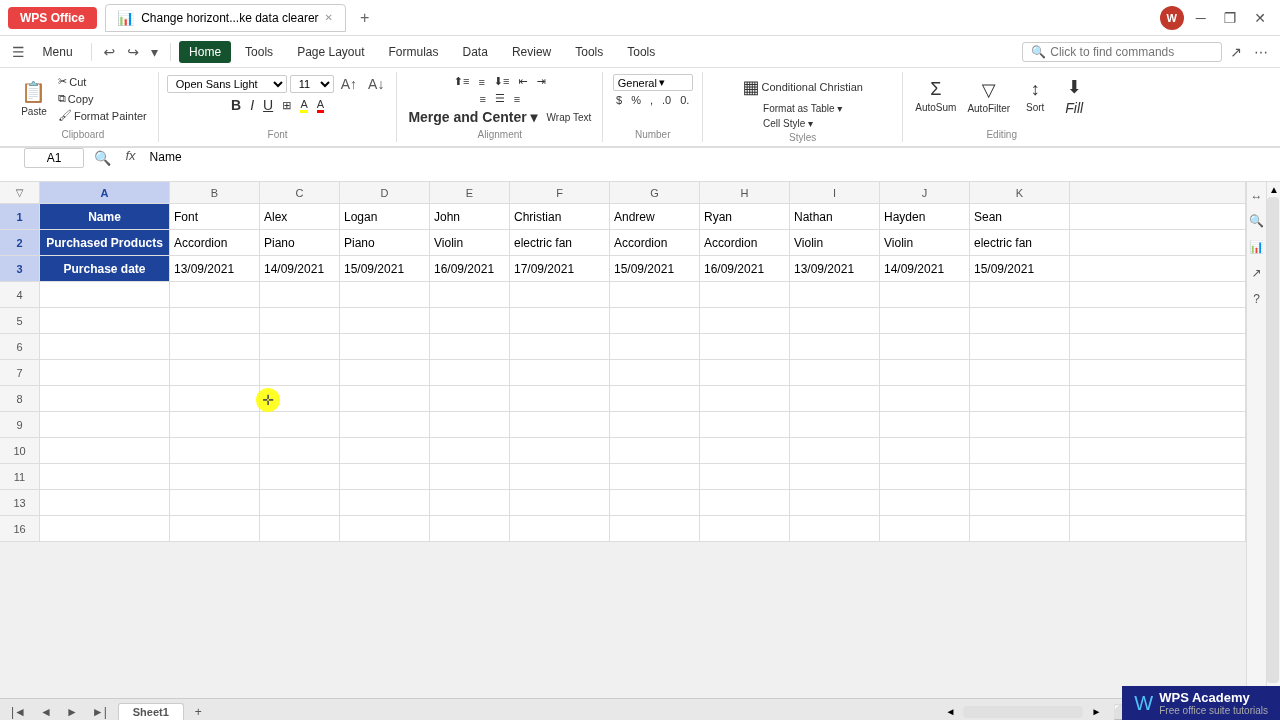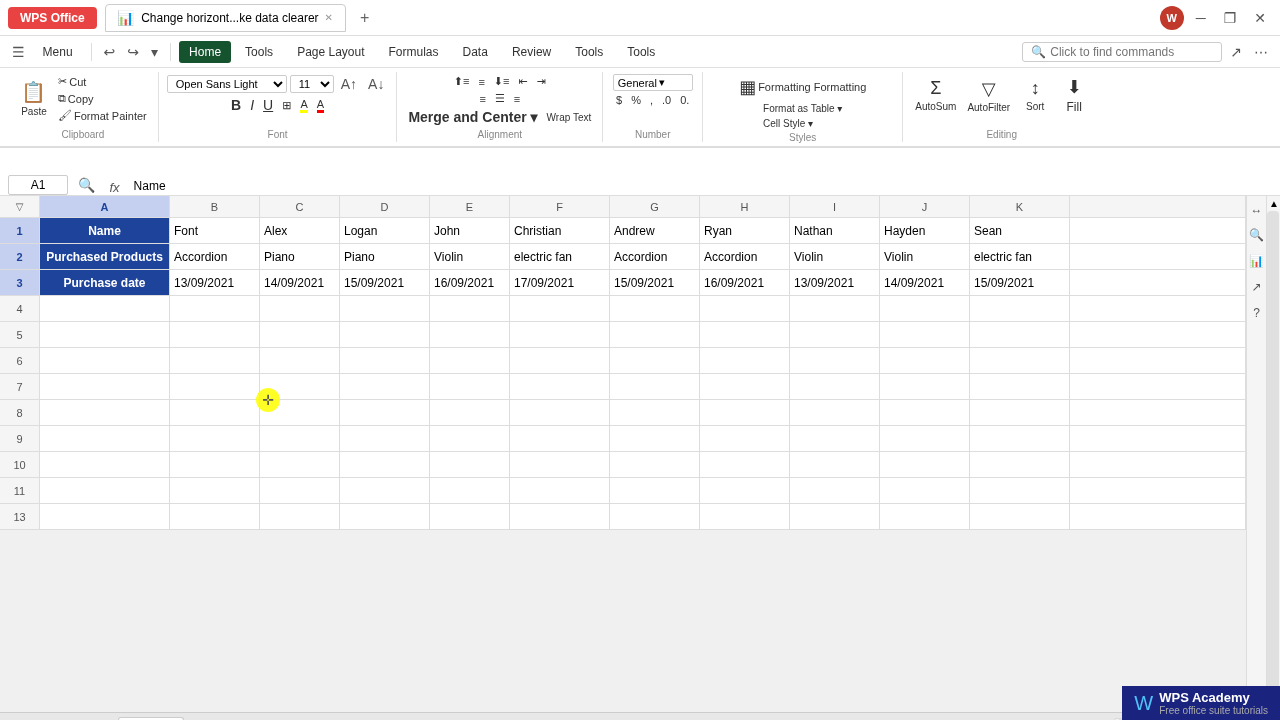--- a/index.html
+++ b/index.html
@@ -75,22 +75,22 @@
       background: #fff; cursor: pointer; width: 44px;
     }
     .format-dropdown {
       display: flex; align-items: center; border: 1px solid #ccc; border-radius: 2px;
       padding: 1px 4px; font-size: 11px; background: #fff; cursor: pointer; gap: 2px;
       min-width: 80px;
     }
 
     
     .formula-bar {
-      display: flex; align-items: flex-end; background: #fff; height: 48px;
-      border-bottom: 1px solid #ddd; padding: 0 8px; gap: 6px;
+      display: flex; align-items: flex-start; background: #fff; height: 34px;
+      border-bottom: 1px solid #ddd; padding: 0 24px; gap: 6px;
     }
     .cell-ref {
       border: 1px solid #ccc; border-radius: 2px; padding: 2px 6px; font-size: 12px;
       width: 60px; text-align: center;
     }
     .formula-fx { font-size: 13px; color: #555; font-style: italic; cursor: pointer; padding: 0 4px; }
     .formula-input {
       flex: 1; border: none; outline: none; font-size: 12px; padding: 2px 4px;
       background: transparent;
     }
@@ -276,21 +276,21 @@
       <button class="r-btn-sm">,</button>
       <button class="r-btn-sm">.0</button>
       <button class="r-btn-sm">0.</button>
     </div>
     <span class="ribbon-group-label">Number</span>
   </div>
 
   <div class="ribbon-group" style="min-width:200px;">
     <button class="r-btn" style="flex-direction:row; font-size:11px;">
       <span style="font-size:18px;">▦</span>
-      <span>Formatting Formatting</span>
+      <span>Conditional Christian</span>
     </button>
     <div style="display:flex;flex-direction:column;gap:2px;">
       <button class="r-btn-sm" style="font-size:10px;">Format as Table ▾</button>
       <button class="r-btn-sm" style="font-size:10px;">Cell Style ▾</button>
     </div>
     <span class="ribbon-group-label">Styles</span>
   </div>
 
   <div class="ribbon-group" style="min-width:180px;">
     <div class="ribbon-row">
@@ -301,21 +301,21 @@
       <button class="r-btn">
         <span style="font-size:18px;">▽</span>
         <span style="font-size:10px;">AutoFilter</span>
       </button>
       <button class="r-btn">
         <span style="font-size:18px;">↕</span>
         <span style="font-size:10px;">Sort</span>
       </button>
       <button class="r-btn">
         <span style="font-size:18px;">⬇</span>
-        <span style="font-size:12px;">Fill</span>
+        <span style="font-size:14px;font-style:italic;">Fill</span>
       </button>
     </div>
     <span class="ribbon-group-label">Editing</span>
   </div>
 </div>
 
 <div class="formula-bar">
   <input class="cell-ref" value="A1" style="">
   <button class="icon-btn">🔍</button>
   <span class="formula-fx">fx</span>
@@ -518,20 +518,35 @@
             <div class="grid-cell" style="width: 90px;"></div>
             <div class="grid-cell" style="width: 80px;"></div>
             <div class="grid-cell" style="width: 100px;"></div>
             <div class="grid-cell" style="width: 90px;"></div>
             <div class="grid-cell" style="width: 90px;"></div>
             <div class="grid-cell" style="width: 90px;"></div>
             <div class="grid-cell" style="width: 90px;"></div>
             <div class="grid-cell" style="width: 100px;"></div>
             <div style="flex: 1 1 0%; border-right: 1px solid rgb(221, 221, 221); border-bottom: 1px solid rgb(221, 221, 221); background: rgb(255, 255, 255);"></div>
           </div>
+          <div style="display: flex; height: 26px; flex-shrink: 0;">
+            <div class="row-header-cell">16</div>
+            <div class="grid-cell" style="width: 130px;"></div>
+            <div class="grid-cell" style="width: 90px;"></div>
+            <div class="grid-cell" style="width: 80px;"></div>
+            <div class="grid-cell" style="width: 90px;"></div>
+            <div class="grid-cell" style="width: 80px;"></div>
+            <div class="grid-cell" style="width: 100px;"></div>
+            <div class="grid-cell" style="width: 90px;"></div>
+            <div class="grid-cell" style="width: 90px;"></div>
+            <div class="grid-cell" style="width: 90px;"></div>
+            <div class="grid-cell" style="width: 90px;"></div>
+            <div class="grid-cell" style="width: 100px;"></div>
+            <div style="flex: 1 1 0%; border-right: 1px solid rgb(221, 221, 221); border-bottom: 1px solid rgb(221, 221, 221); background: rgb(255, 255, 255);"></div>
+          </div>
         </div>
   </div>
 
   <div class="side-panel">
     <button class="icon-btn" style="font-size:12px;">↔</button>
     <button class="icon-btn" style="font-size:12px;">🔍</button>
     <button class="icon-btn" style="font-size:12px;">📊</button>
     <button class="icon-btn" style="font-size:12px;">↗</button>
     <button class="icon-btn" style="font-size:12px;">?</button>
   </div>

